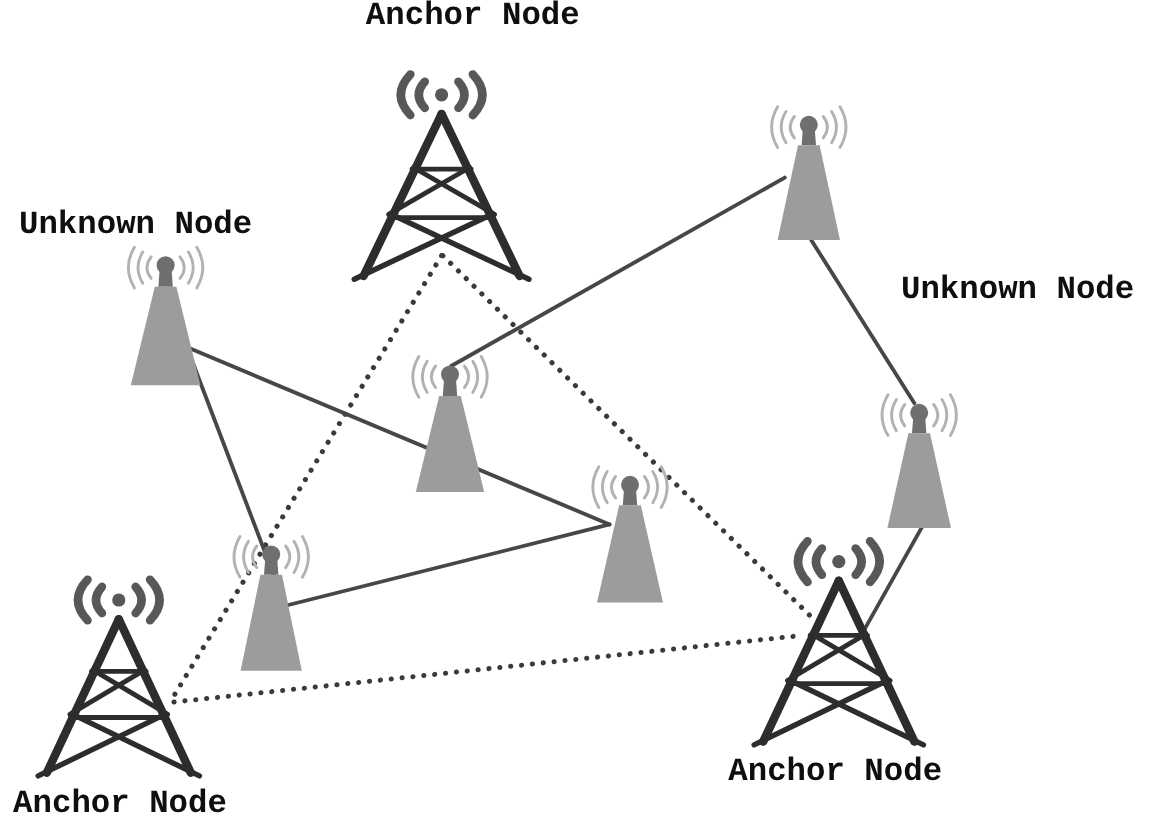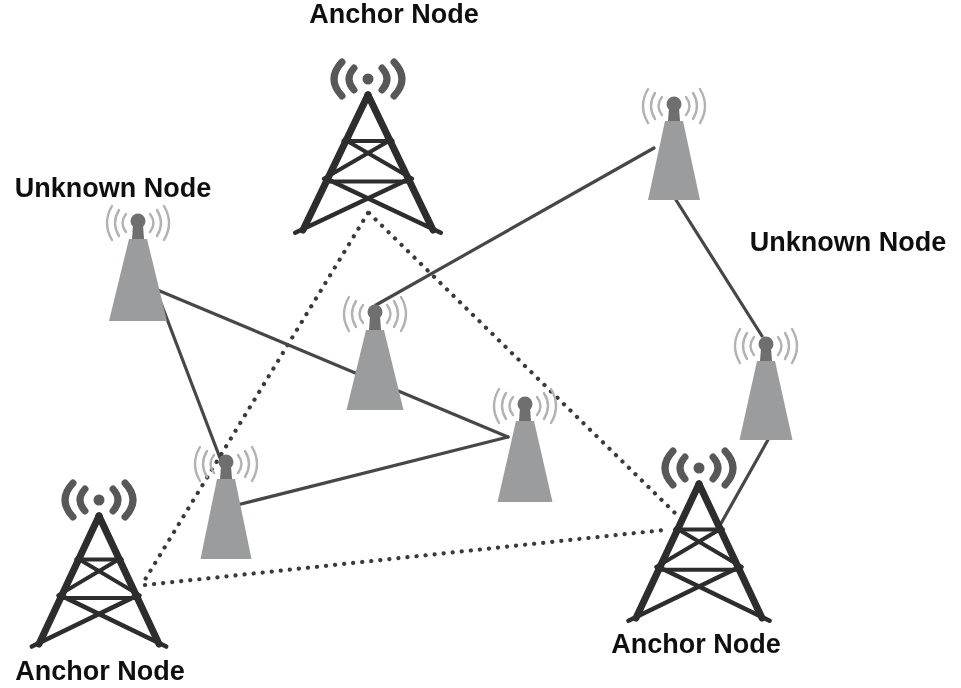--- a/index.html
+++ b/index.html
@@ -6,21 +6,21 @@
   body{background:#ffffff;font-family:"Liberation Sans", sans-serif;}
   .stage{
     position:relative;
     width:961px;height:688px;
     background:#ffffff;
     overflow:hidden;
   }
   .stage svg{position:absolute;left:0;top:0;}
   .node-label{
     position:absolute;
-    font-family:Liberation Sans, sans-serif;
+    font-family:Liberation Mono, monospace;
     font-weight:bold;
     font-size:27px;
     line-height:28px;
     color:#0f0f0f;
     text-align:center;
     white-space:nowrap;
     letter-spacing:0px;
   }
 </style>
 </head>

